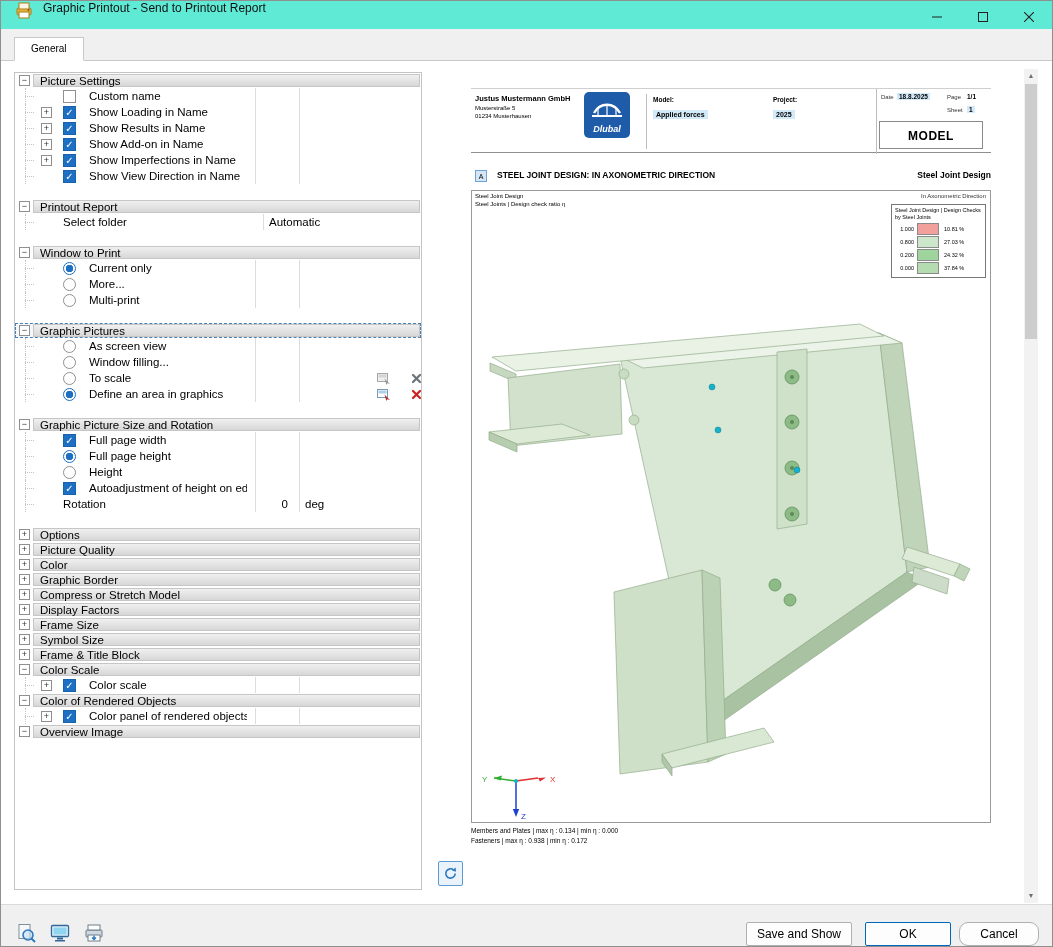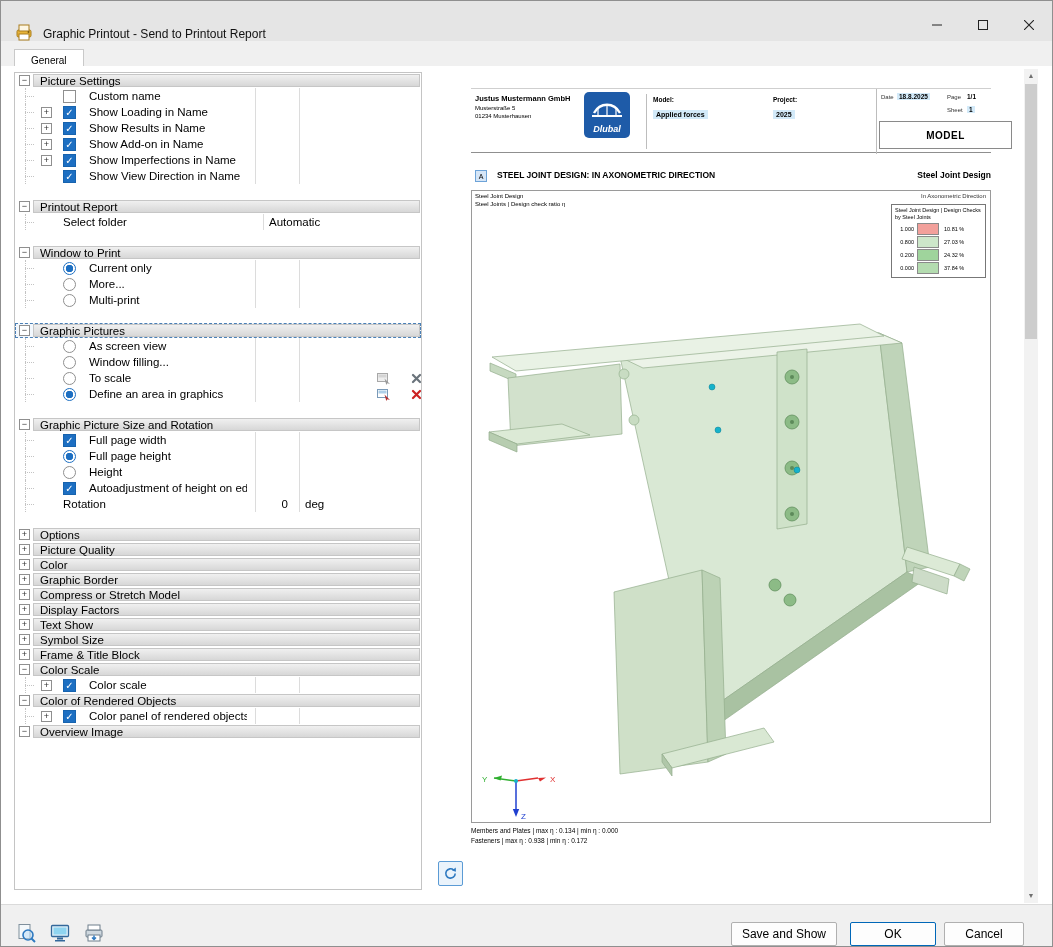--- a/index.html
+++ b/index.html
@@ -1,21 +1,21 @@
 <!DOCTYPE html>
 <html><head>
 <meta charset="utf-8">
 <style>
   * { box-sizing: border-box; margin: 0; padding: 0; }
   html,body { width:1053px; height:947px; }
   body { font-family:"Liberation Sans","DejaVu Sans",sans-serif; background:#e8e8e8; }
   .window { position:absolute; left:0; top:0; width:1053px; height:947px; background:#fff; border:1px solid #8f8f8f; overflow:hidden; }
 
   
-  .titlebar { height:40px; display:flex; align-items:flex-end; background:#e5e5e5; }
+  .titlebar { height:28px; display:flex; align-items:flex-start; background:#5eead4; }
   .appicon { margin-left:14px; width:18px; height:18px; display:inline-flex; }
   .title { margin-left:10px; font-size:12px; color:#111; }
   .tspace { flex:1; }
   .wctrl { width:46px; height:32px; display:flex; align-items:center; justify-content:center; cursor:default; }
 
   
   .tabstrip { position:relative; height:32px; background:#f0f0f0; border-bottom:1px solid #c9c9c9; }
   .tab { position:absolute; left:13px; bottom:-1px; height:24px; line-height:22px; padding:0 16px; background:#fff; border:1px solid #c9c9c9; border-bottom:1px solid #fff; font-size:10px; }
 
   
@@ -57,21 +57,21 @@
   .meta { position:absolute; left:175px; top:5px; width:228px; height:55px; border-left:1px solid #bdbdbd; padding-left:6px; }
   .meta-label { font-size:6.5px; font-weight:bold; }
   .meta-chip { display:inline-block; background:#d3eaf9; font-size:7px; font-weight:bold; padding:1px 3px; margin-top:2px; }
   .meta-col { position:absolute; top:2px; }
   .meta-col.m1 { left:6px; width:115px; }
   .meta-col.m2 { left:126px; width:100px; }
   .info { position:absolute; left:405px; top:0; width:115px; height:65px; border-left:1px solid #bdbdbd; font-size:6px; }
   .i-label { position:absolute; color:#333; }
   .i-chip { position:absolute; background:#d3eaf9; font-weight:bold; font-size:6.5px; padding:0 2px; }
   .i-val { position:absolute; font-weight:bold; font-size:6.5px; }
-  .doc-box { position:absolute; left:2px; top:32px; width:133px; height:28px; border:1px solid #8a8a8a; text-align:center; line-height:28px; font-size:10px; font-weight:bold; letter-spacing:0.5px; }
+  .doc-box { position:absolute; left:2px; top:32px; width:104px; height:28px; border:1px solid #8a8a8a; text-align:center; line-height:28px; font-size:12px; font-weight:bold; letter-spacing:0.5px; }
   .sec-head { position:absolute; left:45px; top:103px; width:520px; height:14px; }
   .marker { position:absolute; left:4px; top:1px; width:12px; height:12px; background:#d6e6f7; border:1px solid #6da3d8; font-size:7px; text-align:center; line-height:11px; }
   .sec-title { position:absolute; left:26px; top:1px; font-size:8.5px; font-weight:bold; }
   .sec-right { position:absolute; right:0; top:1px; font-size:8.5px; font-weight:bold; }
   .gframe { position:absolute; left:45px; top:124px; width:520px; height:633px; border:1px solid #9a9a9a; }
   .g-sub1 { position:absolute; left:3px; top:2px; font-size:6px; }
   .g-sub2 { position:absolute; left:3px; top:10px; font-size:6px; }
   .g-subr { position:absolute; right:4px; top:2px; font-size:6px; color:#333; }
   .legend { position:absolute; right:4px; top:13px; width:95px; background:#fff; border:1px solid #777; padding:2px 3px; }
   .lg-title { font-size:5.5px; line-height:1.25; margin-bottom:2px; }
@@ -92,21 +92,21 @@
   .sb-thumb { position:absolute; left:1px; right:1px; top:15px; height:255px; background:#cdcdcd; }
 
   
   .footer { position:absolute; left:0; right:0; bottom:0; height:42px; background:#f0f0f0; border-top:1px solid #dadada; display:flex; align-items:flex-end; }
   .ftool { display:flex; margin-left:12px; gap:8px; }
   .fico { width:26px; height:26px; display:flex; align-items:center; justify-content:center; border-radius:2px; }
   .fspace { flex:1; }
   .btn { height:24px; font-size:12px; font-family:inherit; background:#fdfdfd; border:1px solid #b0b0b0; border-radius:2px; padding:0 10px; margin-right:0; }
   .btn.saveshow { min-width:88px; margin-right:13px; }
   .btn.ok { min-width:86px; border-color:#0067b8; margin-right:8px; }
-  .btn.cancel { min-width:80px; margin-right:28px; }
+  .btn.cancel { min-width:80px; margin-right:13px;border-radius:9px; }
 </style>
 </head>
 <body>
 
 <div class="window">
 
   <div class="titlebar">
     <span class="appicon">
       <svg width="18" height="18" viewBox="0 0 18 18">
         <rect x="2" y="7" width="14" height="7" rx="1.5" fill="#e8b53a" stroke="#a97d1c"></rect>
@@ -368,21 +368,21 @@
         <div class="trow section">
           <span class="toggle">+</span>
           <span class="secbar">Compress or Stretch Model</span>
         </div>
         <div class="trow section">
           <span class="toggle">+</span>
           <span class="secbar">Display Factors</span>
         </div>
         <div class="trow section">
           <span class="toggle">+</span>
-          <span class="secbar">Text Show</span>
+          <span class="secbar">Frame Size</span>
         </div>
         <div class="trow section">
           <span class="toggle">+</span>
           <span class="secbar">Symbol Size</span>
         </div>
         <div class="trow section">
           <span class="toggle">+</span>
           <span class="secbar">Frame &amp; Title Block</span>
         </div>
         <div class="trow section">

